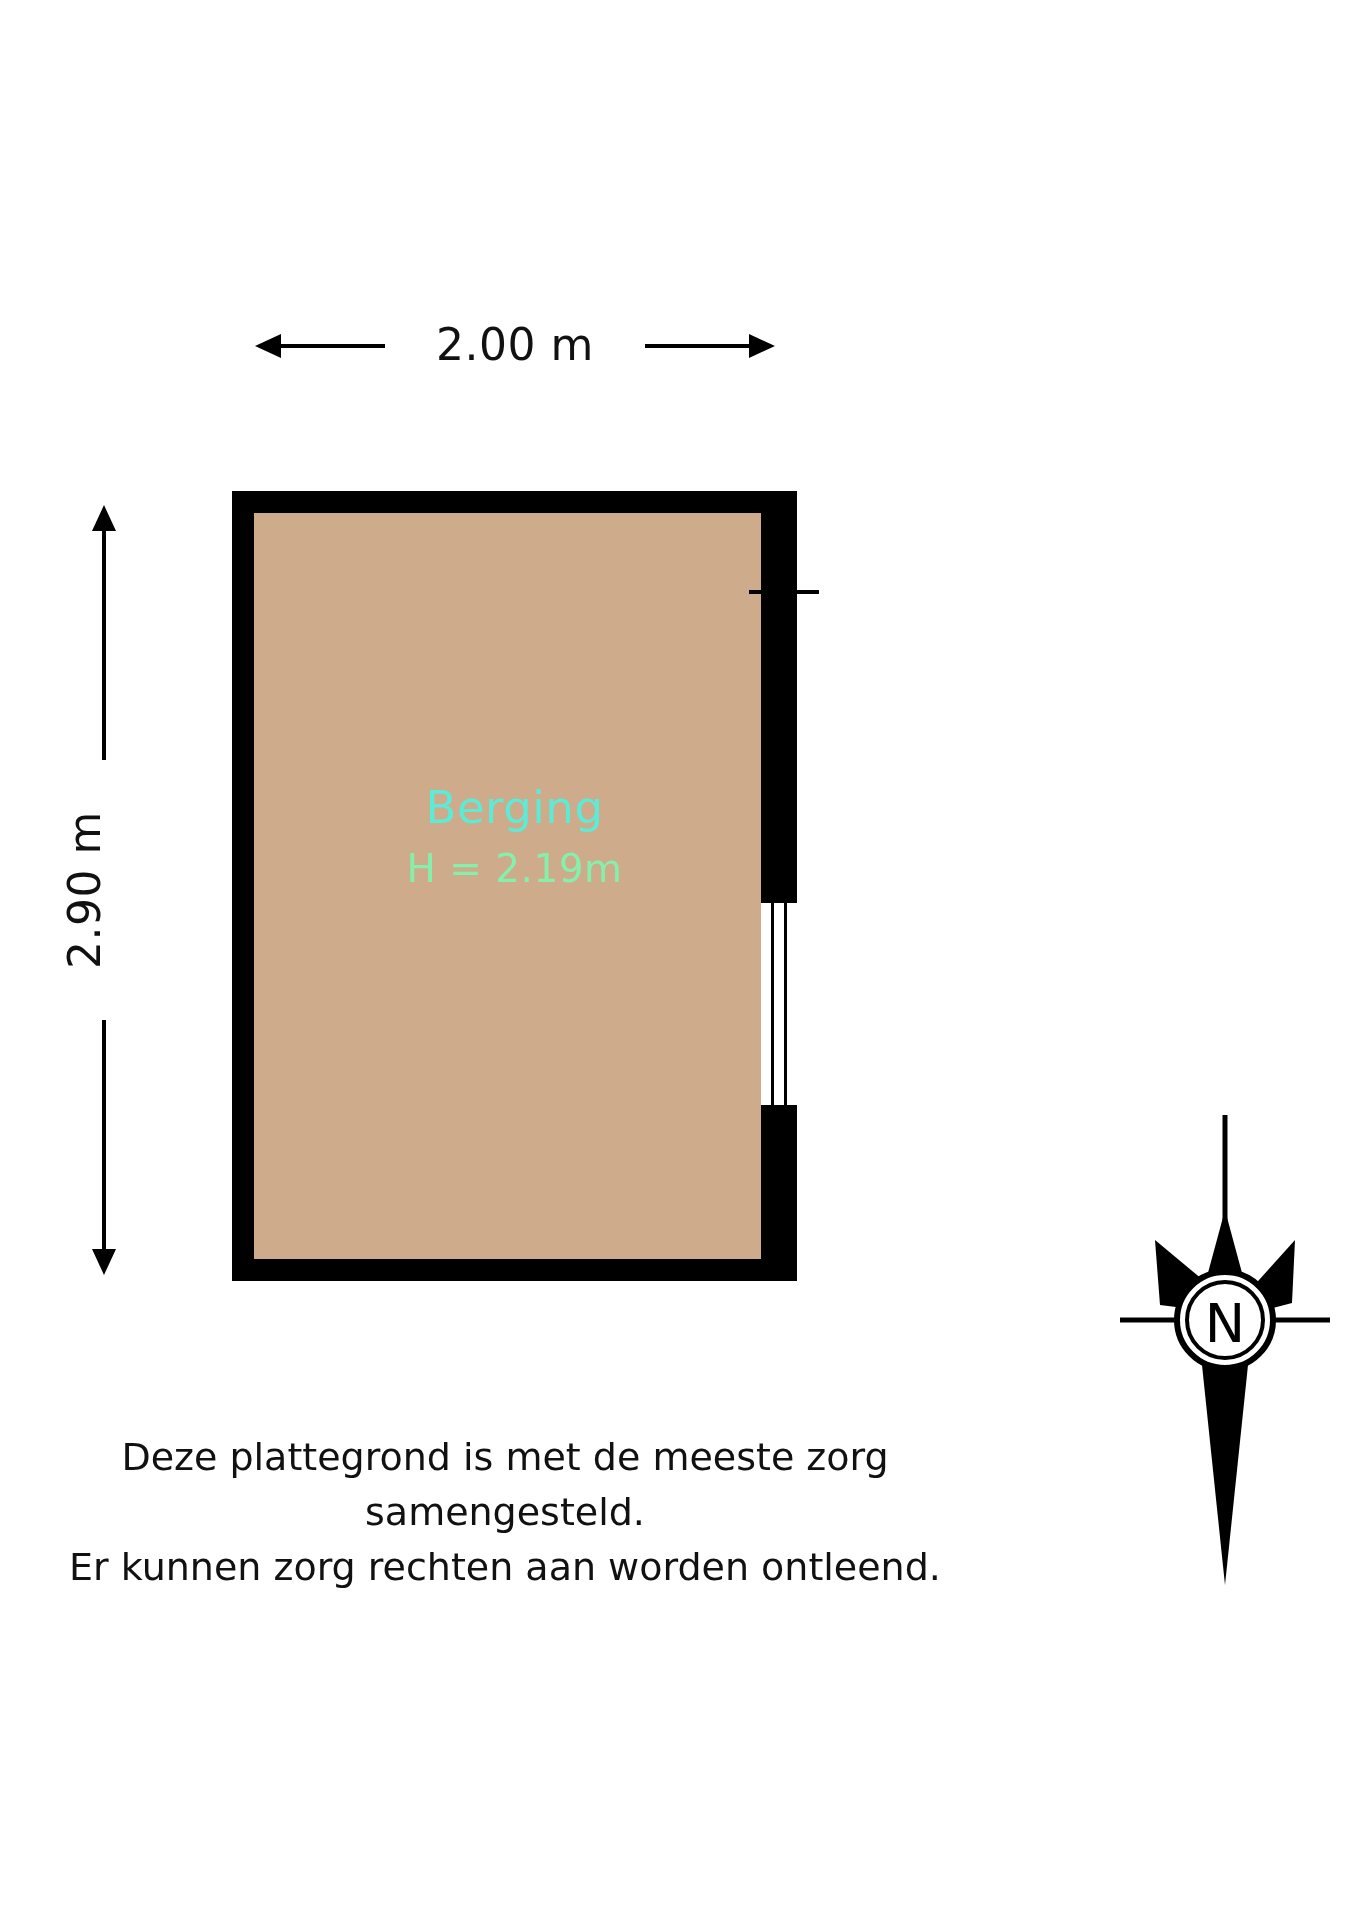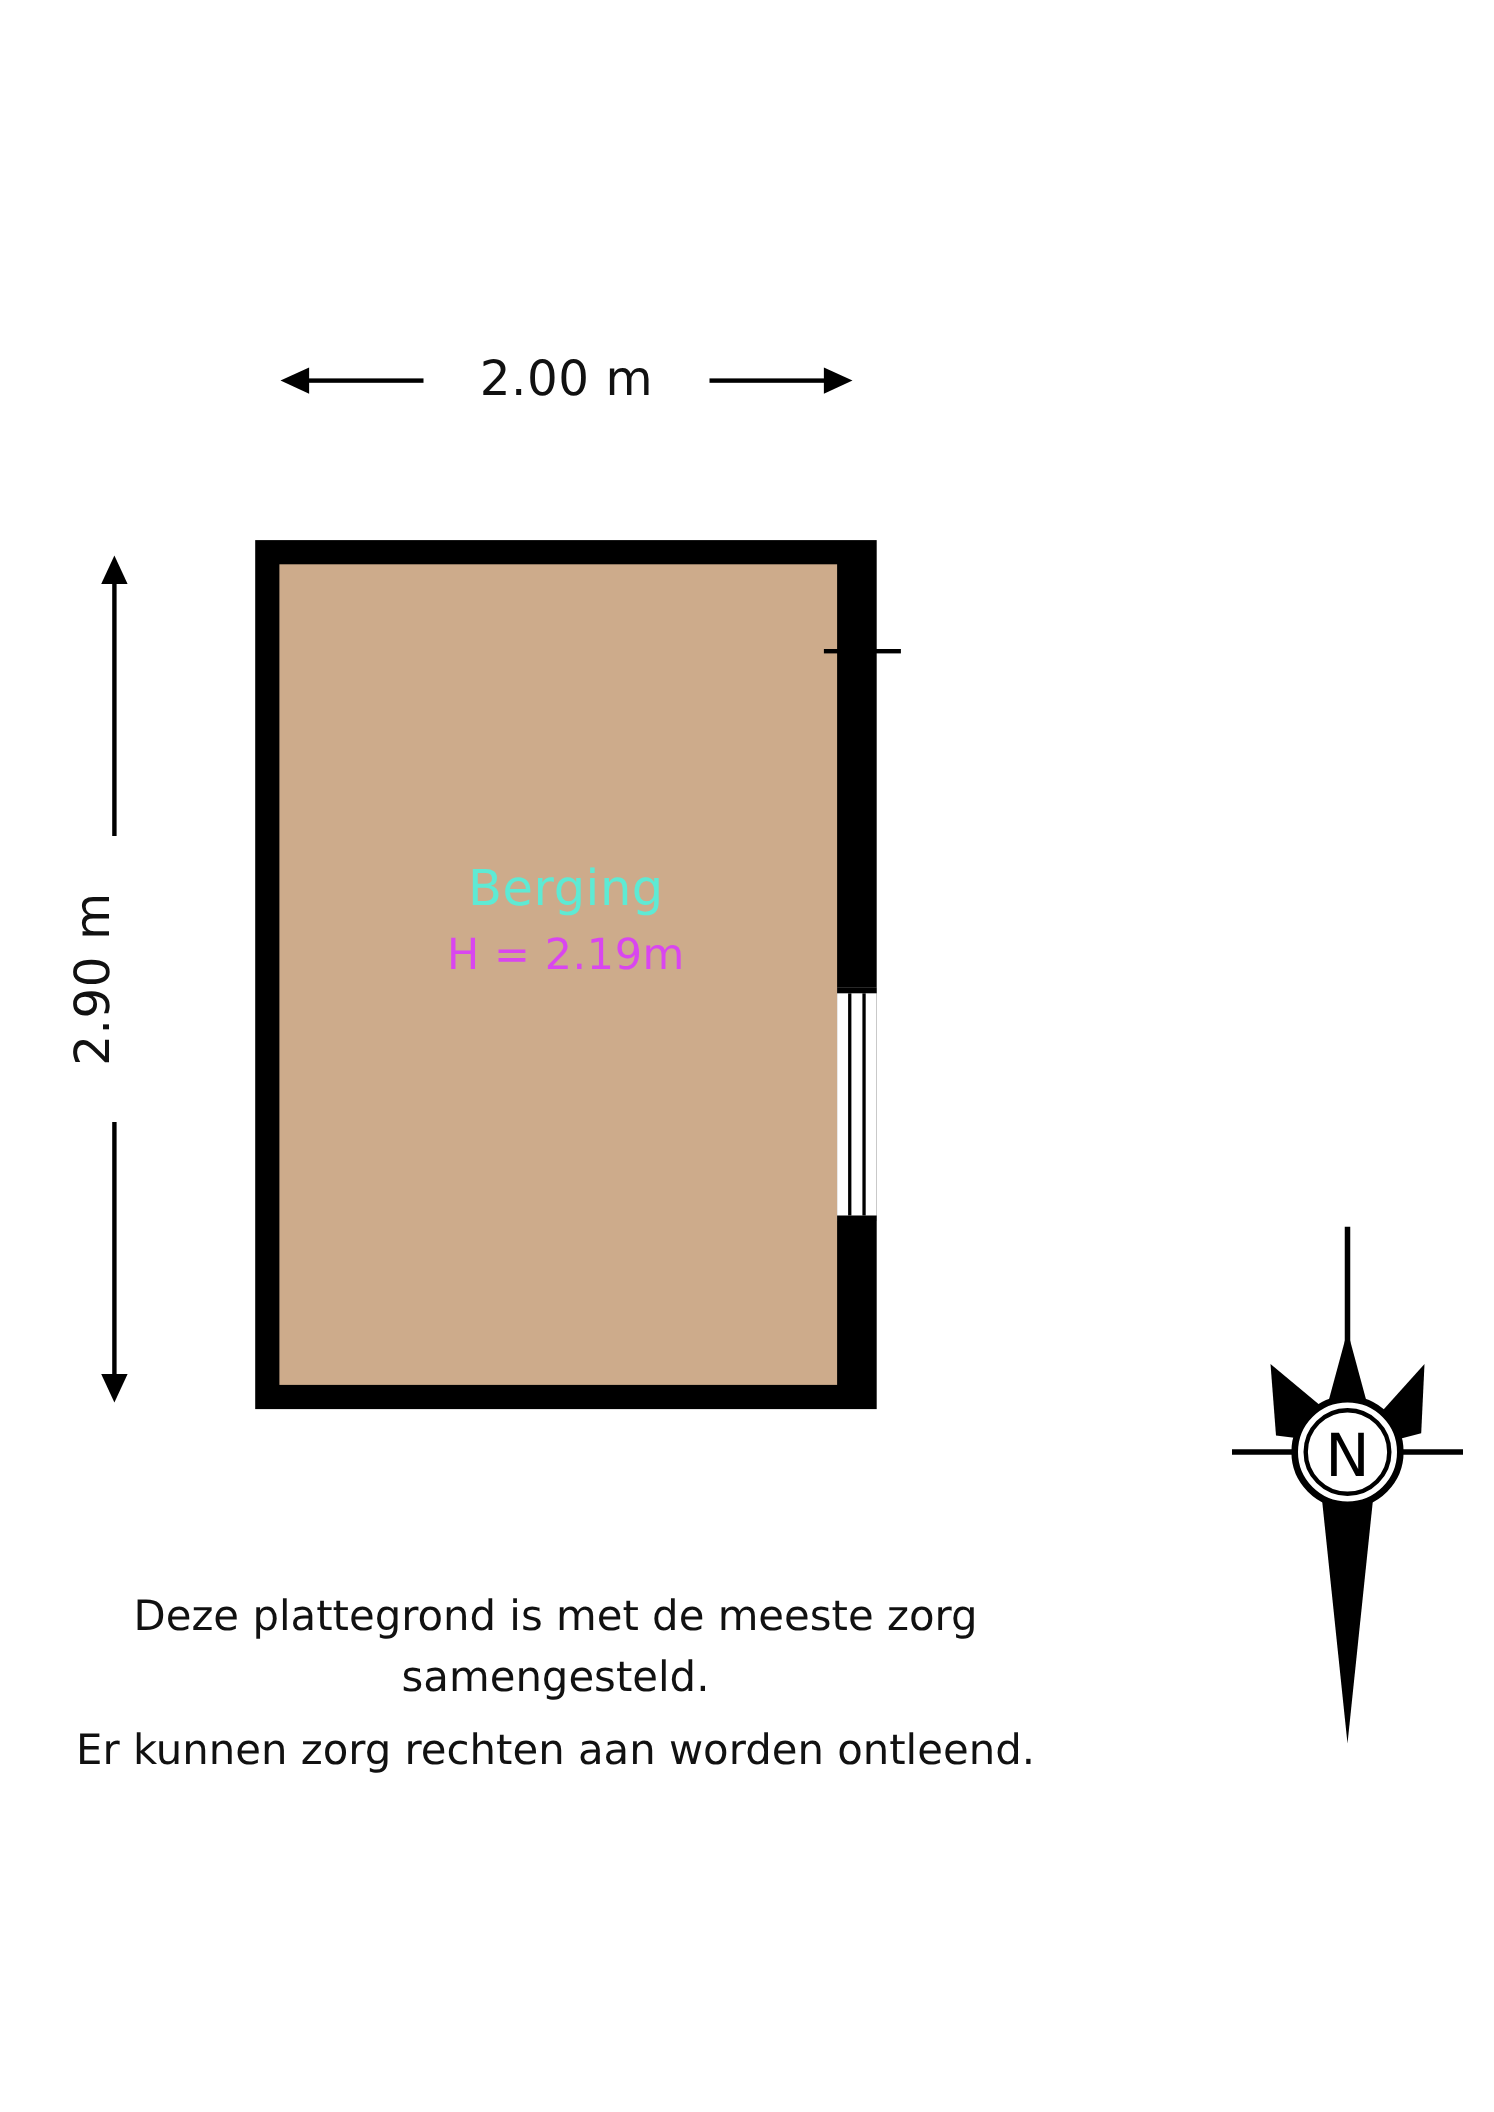--- a/index.html
+++ b/index.html
@@ -148,21 +148,21 @@
     color: #5eead4;
     letter-spacing: 0.5px;
   }
   .room-height {
     position: absolute;
     left: 0;
     top: 355px;
     width: 565px;
     text-align: center;
     font-size: 39px;
-    color: #d946ef;
+    color: #86efac;
     letter-spacing: 0.5px;
   }
 
   
   .window {
     position: absolute;
     right: 0px;
     top: 407px;
     width: 36px;
     height: 212px;
@@ -211,21 +211,21 @@
   .disclaimer {
     position: absolute;
     left: 0px;
     top: 1430px;
     width: 1010px;
     text-align: center;
     font-size: 38px;
     line-height: 1.45;
     color: #111;
   }
-  .disclaimer div { display: block; margin-top: 12px; }
+  .disclaimer div { display: block; }
 </style>
 </head>
 <body>
 
 <div class="floorplan">
 
   <div class="dim-top">
     <div class="arrow-l"></div>
     <div class="line"></div>
     <div class="arrow-r"></div>

